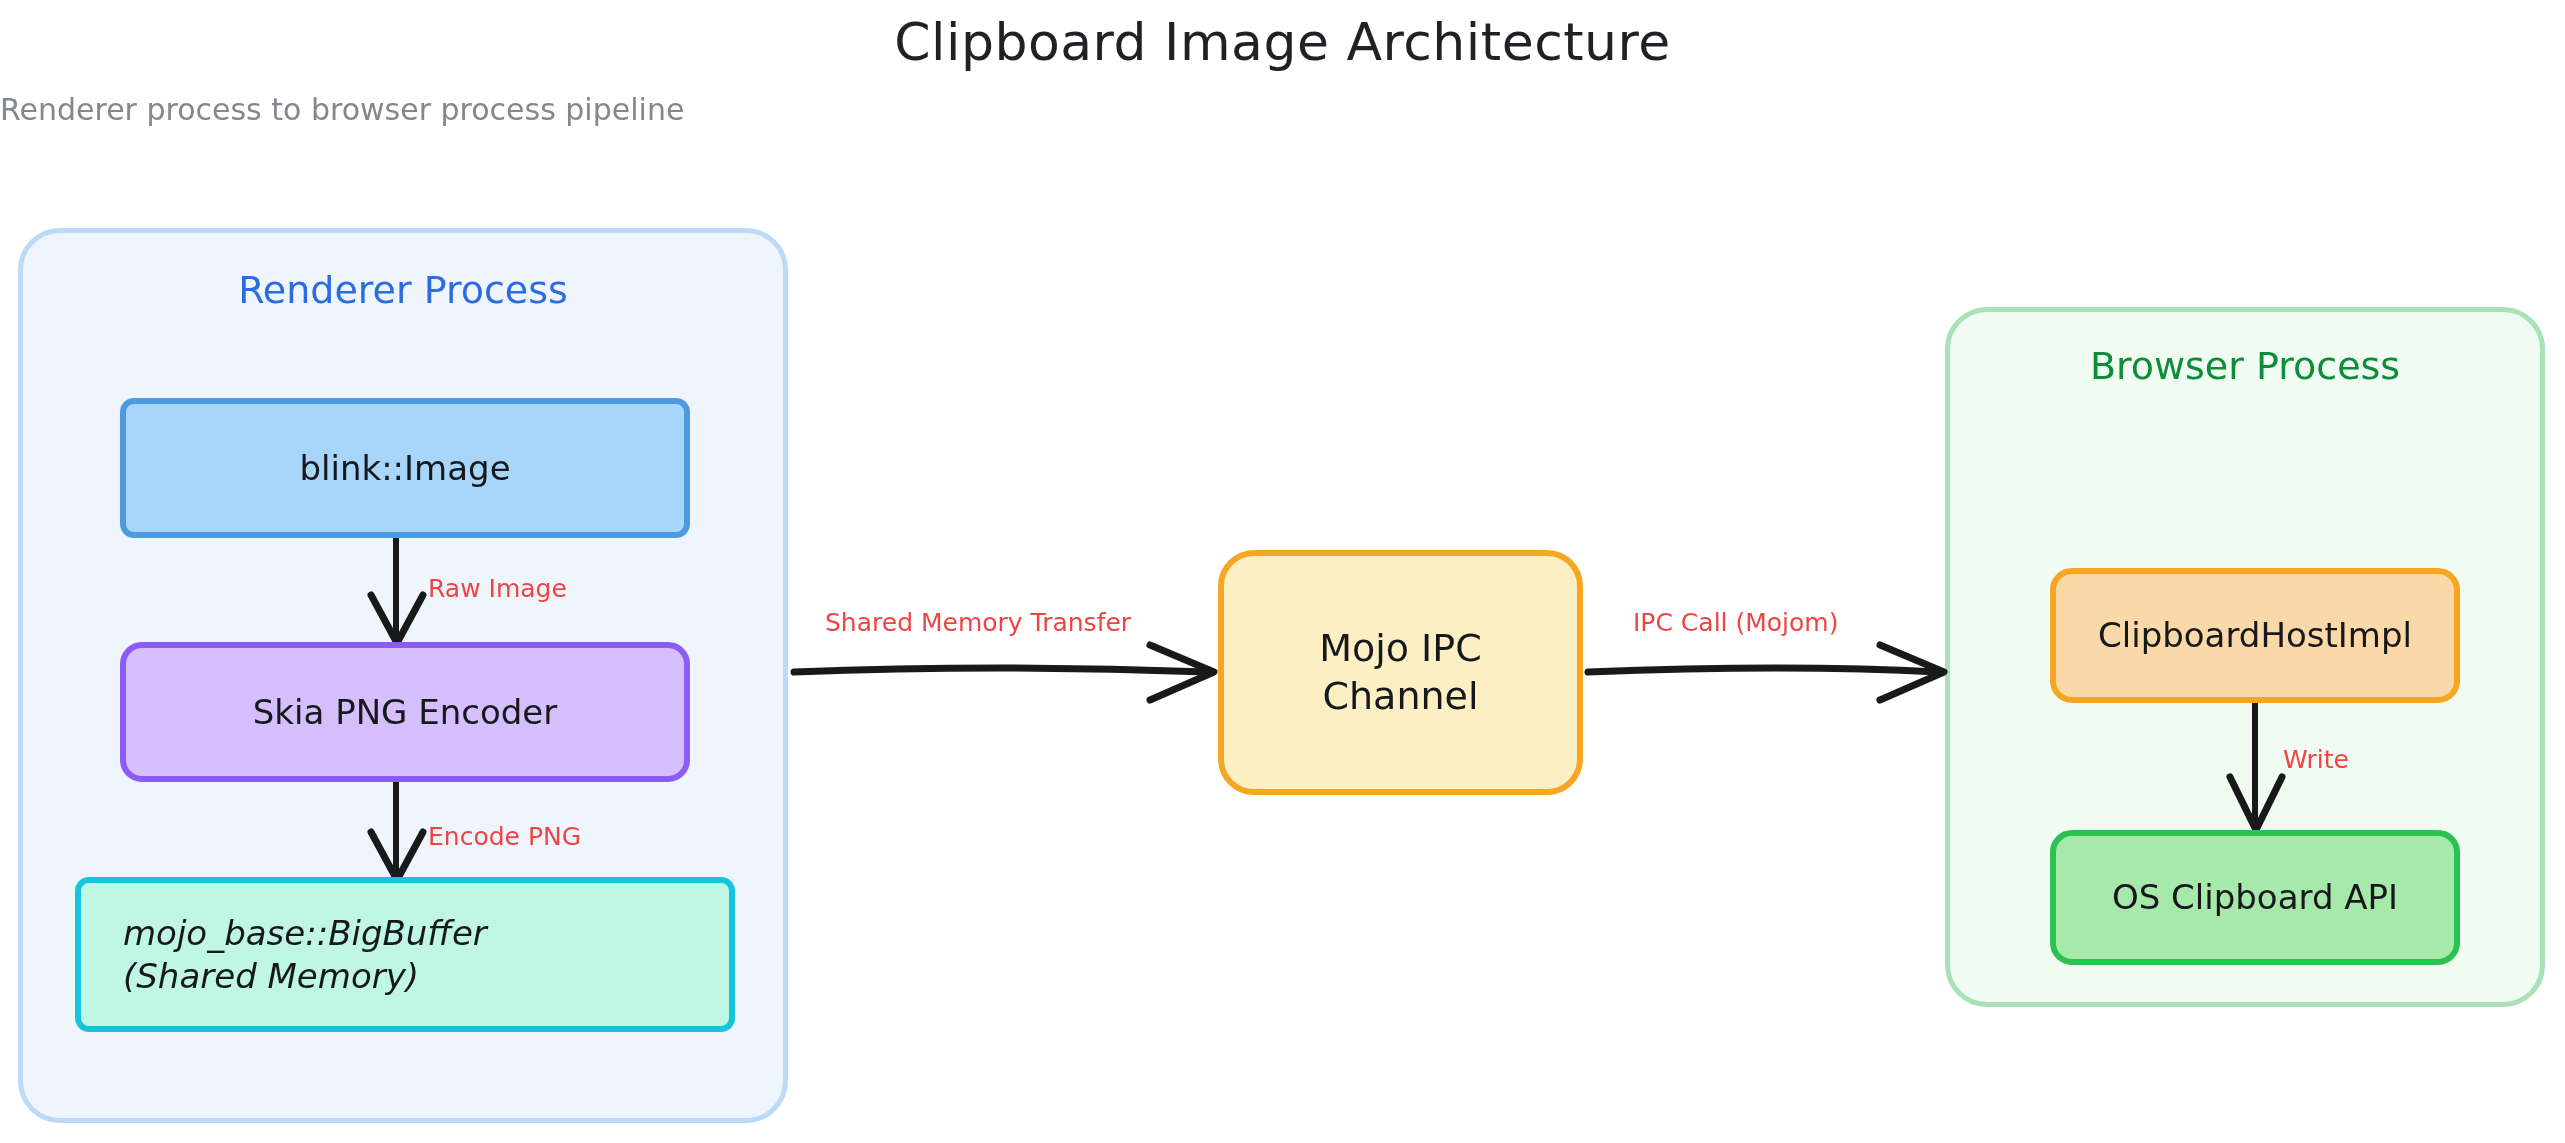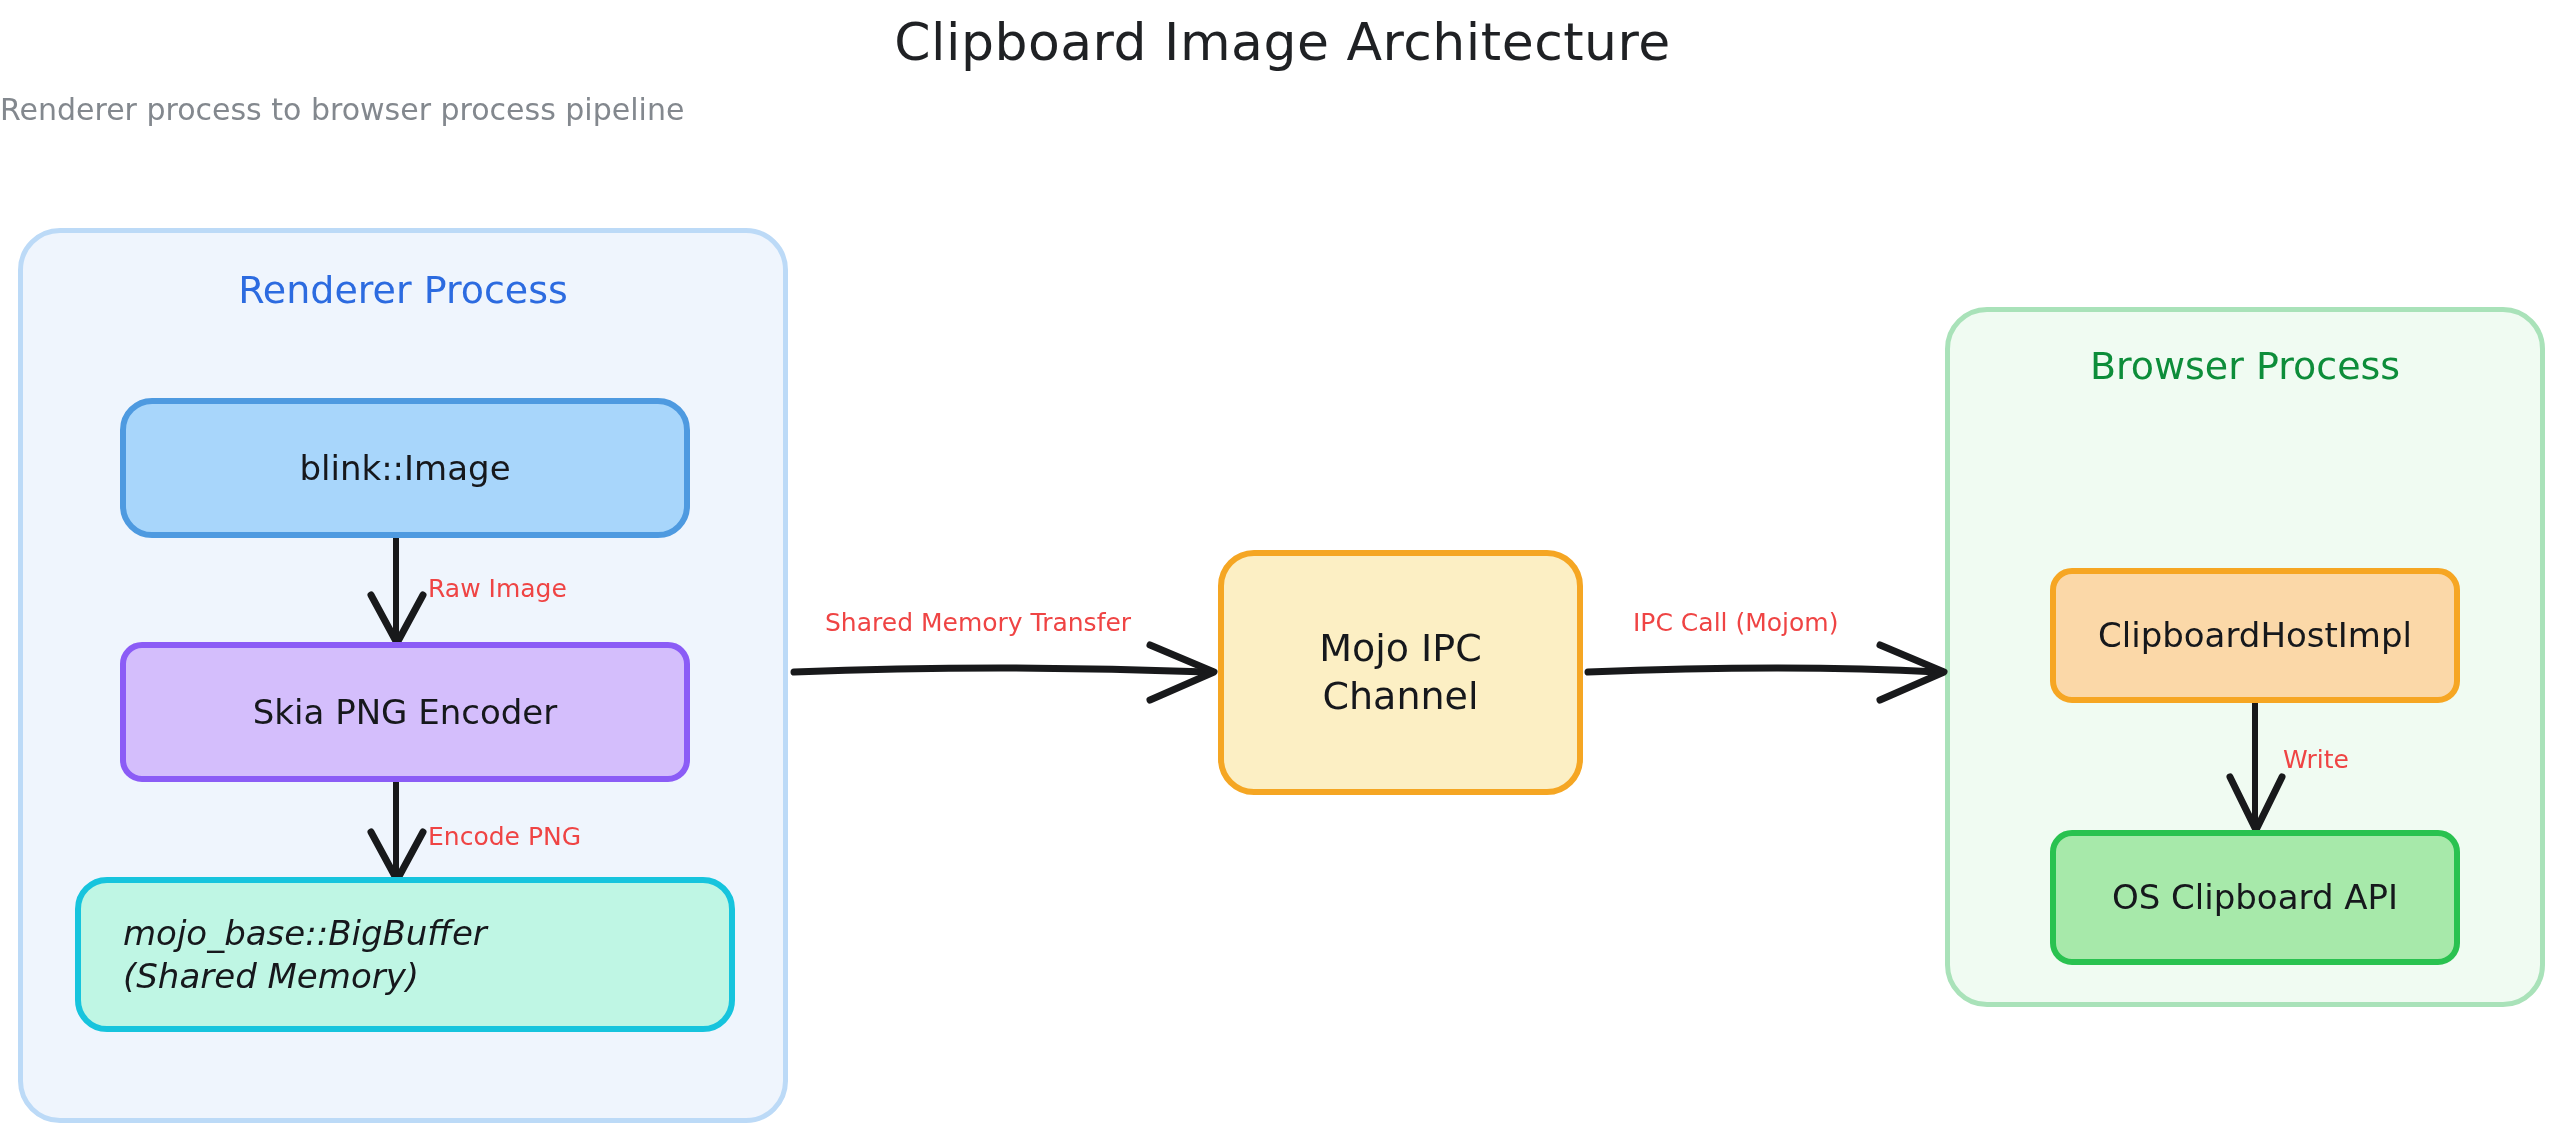--- a/index.html
+++ b/index.html
@@ -86,21 +86,21 @@
     top: 32px;
     color: #0d8d3a;
   }
 
   
   .node {
     position: absolute;
     box-sizing: border-box;
     border-width: 6px;
     border-style: solid;
-    border-radius: 32px;
+    border-radius: 14px;
     display: flex;
     align-items: center;
     justify-content: center;
     text-align: center;
     font-size: 34px;
     color: #16181c;
     line-height: 1.25;
     padding: 6px 18px;
   }
   .node.left-align {

